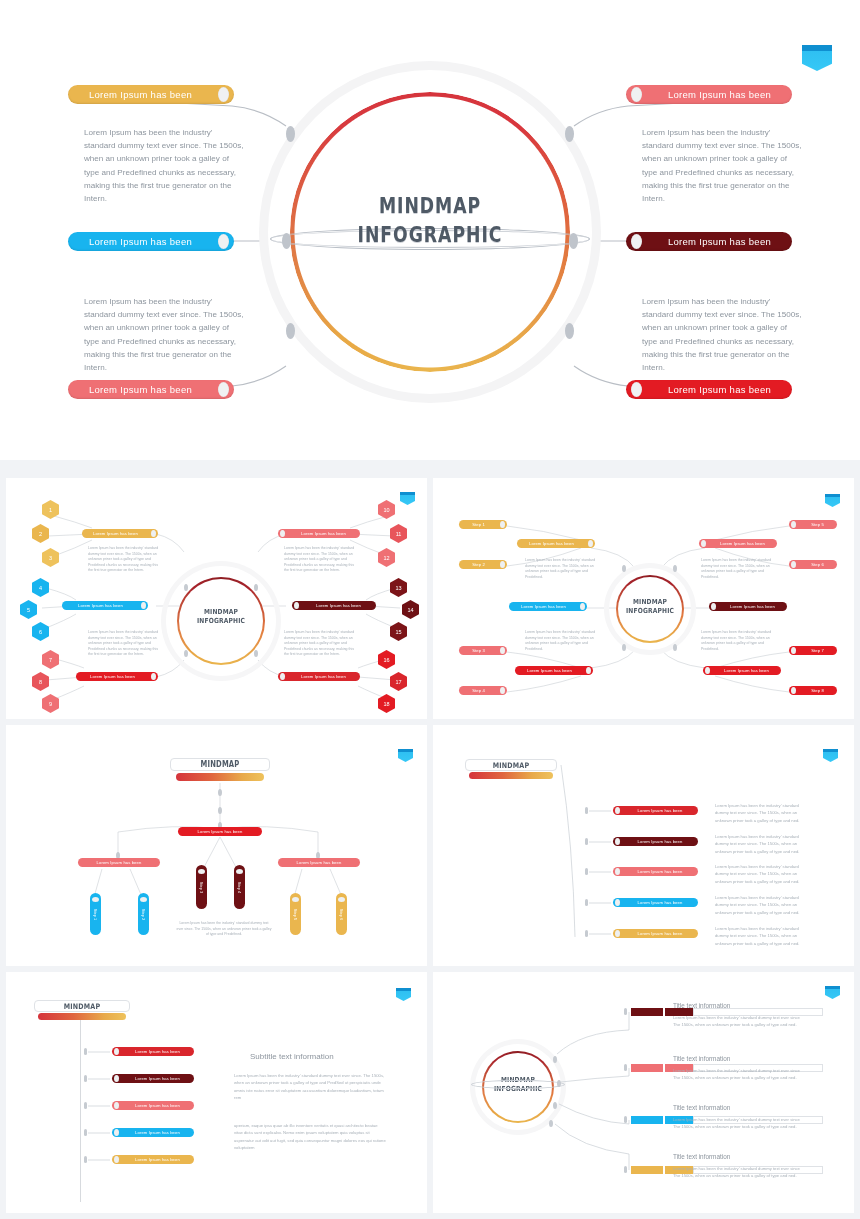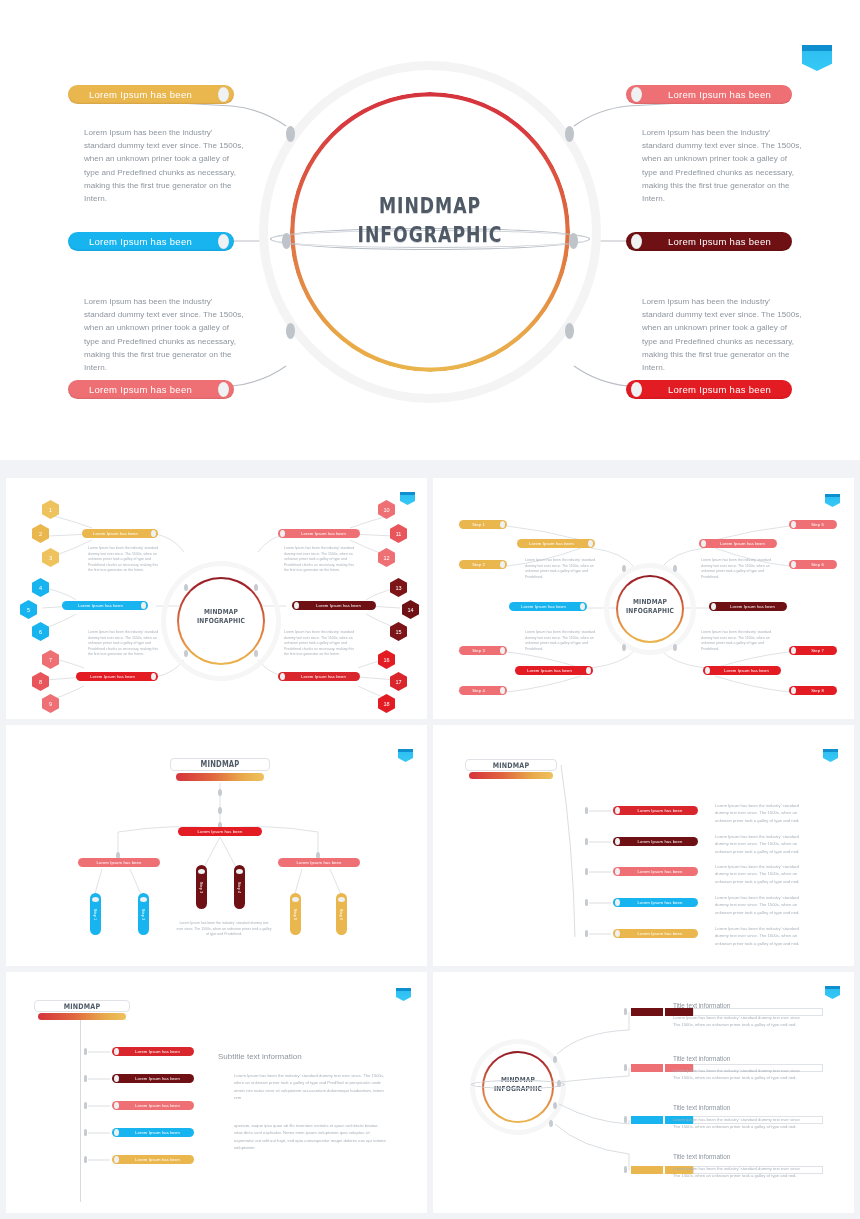--- a/index.html
+++ b/index.html
@@ -677,21 +677,21 @@
       </div>
     <div class="tpill" style="left:106px; top:156px; width:82px; background:#18b4ef;">
         <span class="lens"></span>
         <span class="lbl">Lorem Ipsum has been</span>
       </div>
     <div class="tpill" style="left:106px; top:183px; width:82px; background:#eab64e;">
         <span class="lens"></span>
         <span class="lbl">Lorem Ipsum has been</span>
       </div>
 
-    <div class="tsubhead" style="left:212px; top:80px;text-align:center;">Subtitle text information</div>
+    <div class="tsubhead" style="left:244px; top:80px;text-align:center;">Subtitle text information</div>
     <div class="tbody" style="left:228px; top:100px; width:152px;">Lorem Ipsum has been the industry' standard dummy text ever since. The 1500s, when an unknown priner took a galley of type and PredSed ut perspiciatis unde omnis iste natus error sit voluptatem accusantium doloremque laudantium, totam rem</div>
     <div class="tbody" style="left:228px; top:150px; width:152px;">aperiam, eaque ipsa quae ab illo inventore veritatis et quasi architecto beatae vitae dicta sunt explicabo. Nemo enim ipsam voluptatem quia voluptas sit aspernatur aut odit aut fugit, sed quia consequuntur magni dolores eos qui ratione voluptatem</div>
   </div>
 
   <div class="thumb">
     <div class="tbadge" style="right:14px; top:14px;"></div>
 
     <div class="tring-wrap" style="left:42px; top:72px; width:86px; height:86px;">
       <div class="thalo" style="left:0;top:0;width:86px;height:86px;"></div>
       <div class="tring" style="width:72px;height:72px;left:7px;top:7px;"></div>

